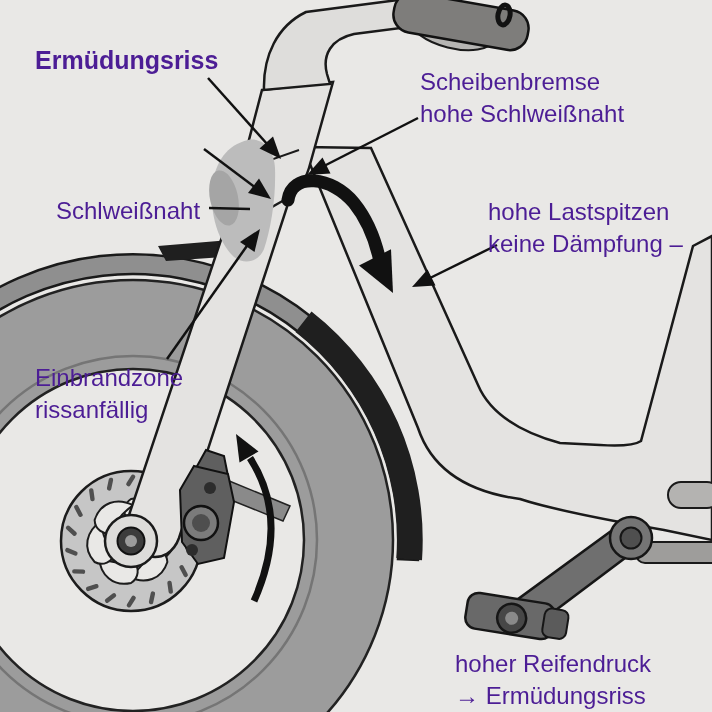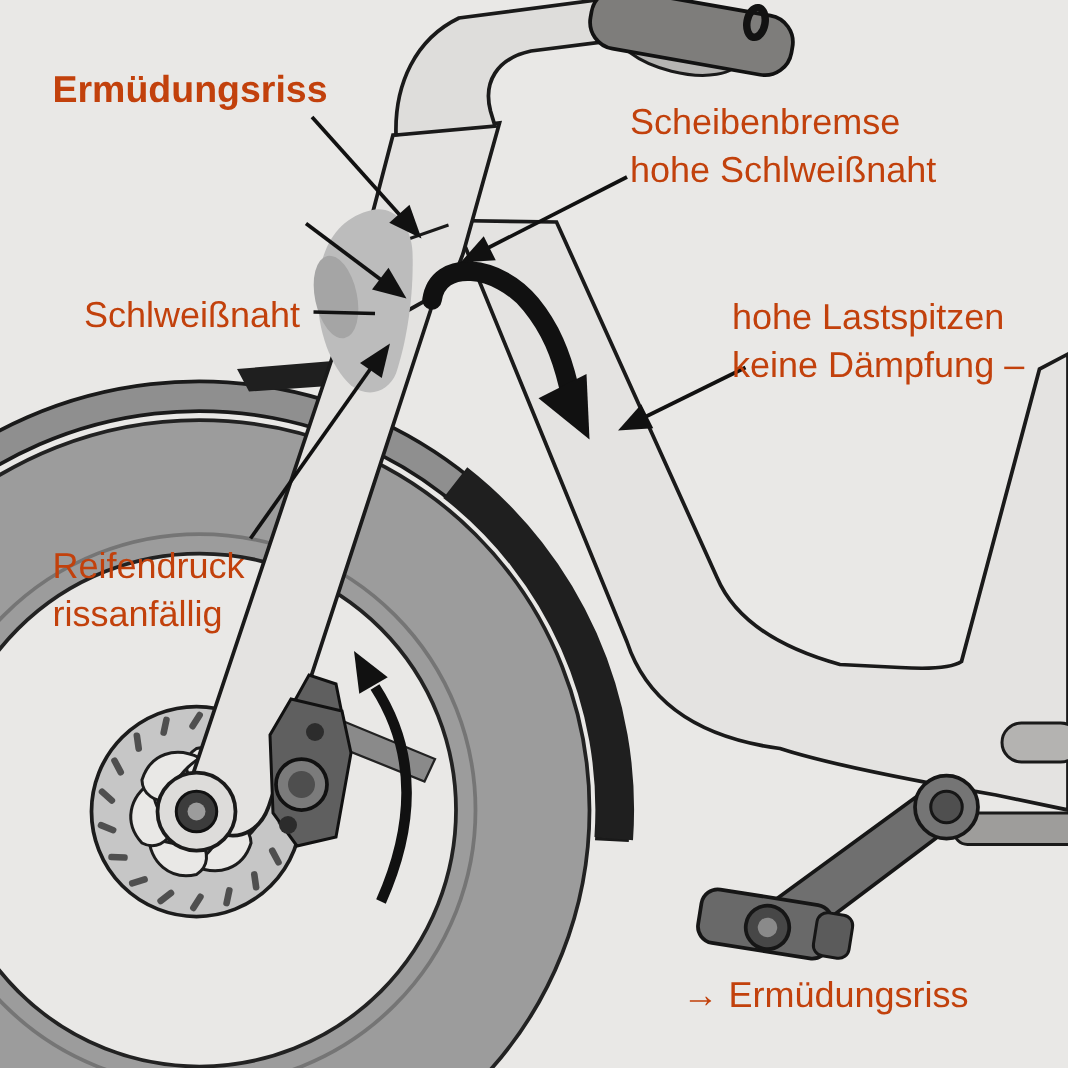--- a/index.html
+++ b/index.html
@@ -1,18 +1,18 @@
 <!DOCTYPE html>
 <html><head>
 <meta charset="utf-8">
 <style>
   html,body{margin:0;padding:0;background:#cfcfcf;}
   .stage{
     position:relative;width:712px;height:712px;overflow:hidden;
-    background:#e9e8e6;font-family:"Liberation Sans",sans-serif;color:#c2410c;
+    background:#e9e8e6;font-family:"Liberation Sans",sans-serif;color:#4c1d95;
   }
   .stage svg{position:absolute;left:0;top:0;}
   .lbl{position:absolute;font-size:24px;line-height:1.32;white-space:nowrap;}
   .lbl span{display:block;}
   .lbl.bold{font-weight:700;font-size:25px;}
 </style>
 </head>
 <body>
 
 <div class="stage">
@@ -170,23 +170,24 @@
   <span>Scheibenbremse</span>
   <span>hohe Schlweißnaht</span>
 </div>
 
 <div class="lbl" style="left:488px;top:196px">
   <span>hohe Lastspitzen</span>
   <span>keine Dämpfung –</span>
 </div>
 
 <div class="lbl" style="left:35px;top:362px">
-  <span>Reifendruck</span>
+  <span>Einbrandzone</span>
   <span>rissanfällig</span>
 </div>
 
 
 
 <div class="lbl" style="left:455px;top:648px">
+  <span>hoher Reifendruck</span>
   <span>→ Ermüdungsriss</span>
 </div>
 
 </div>
 
 </body></html>

